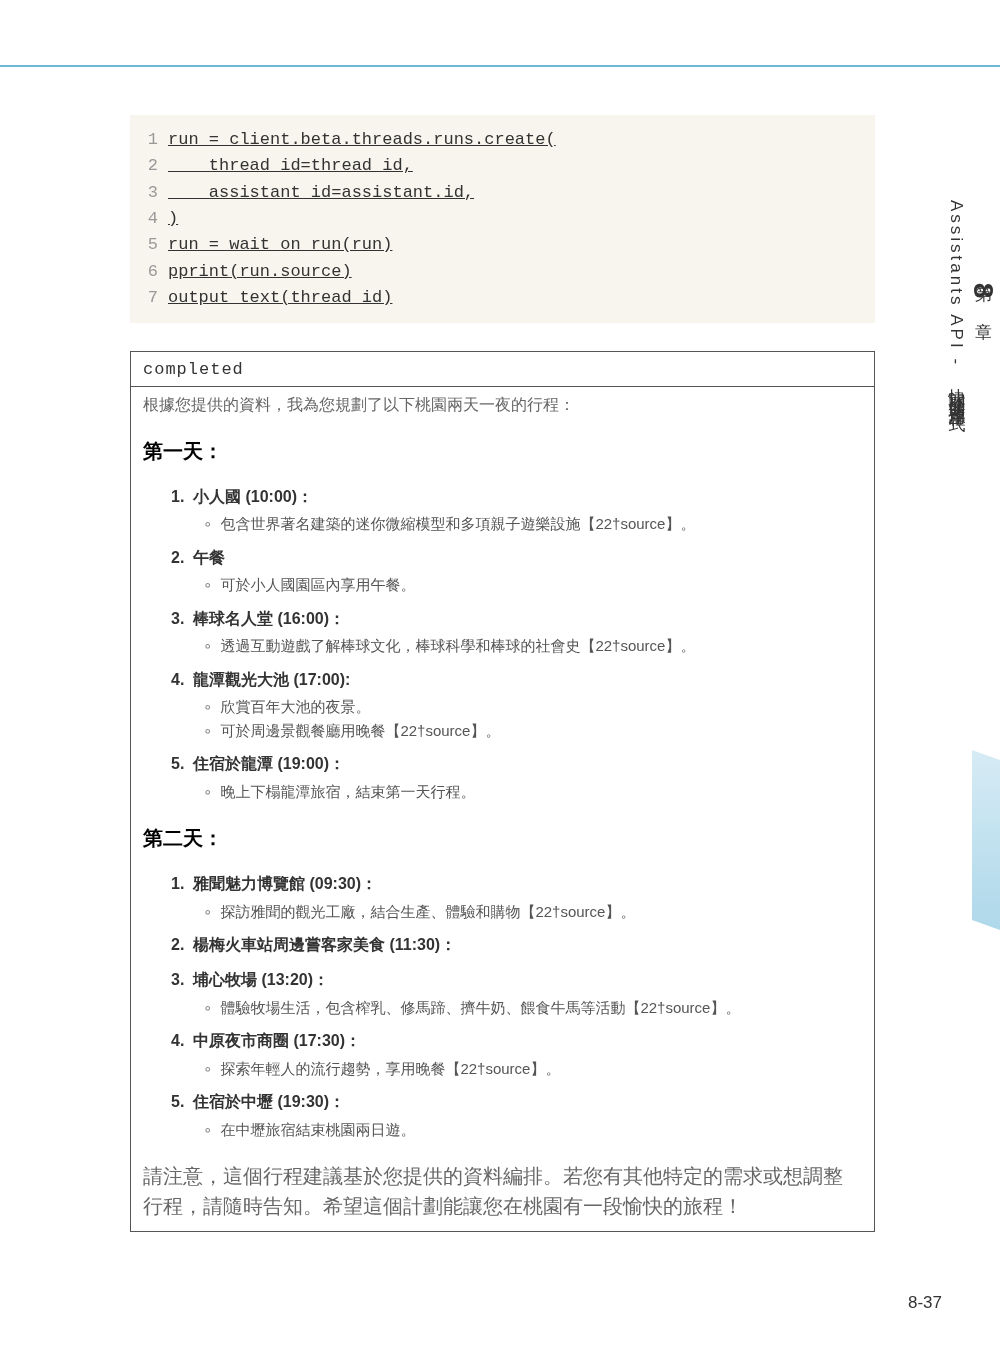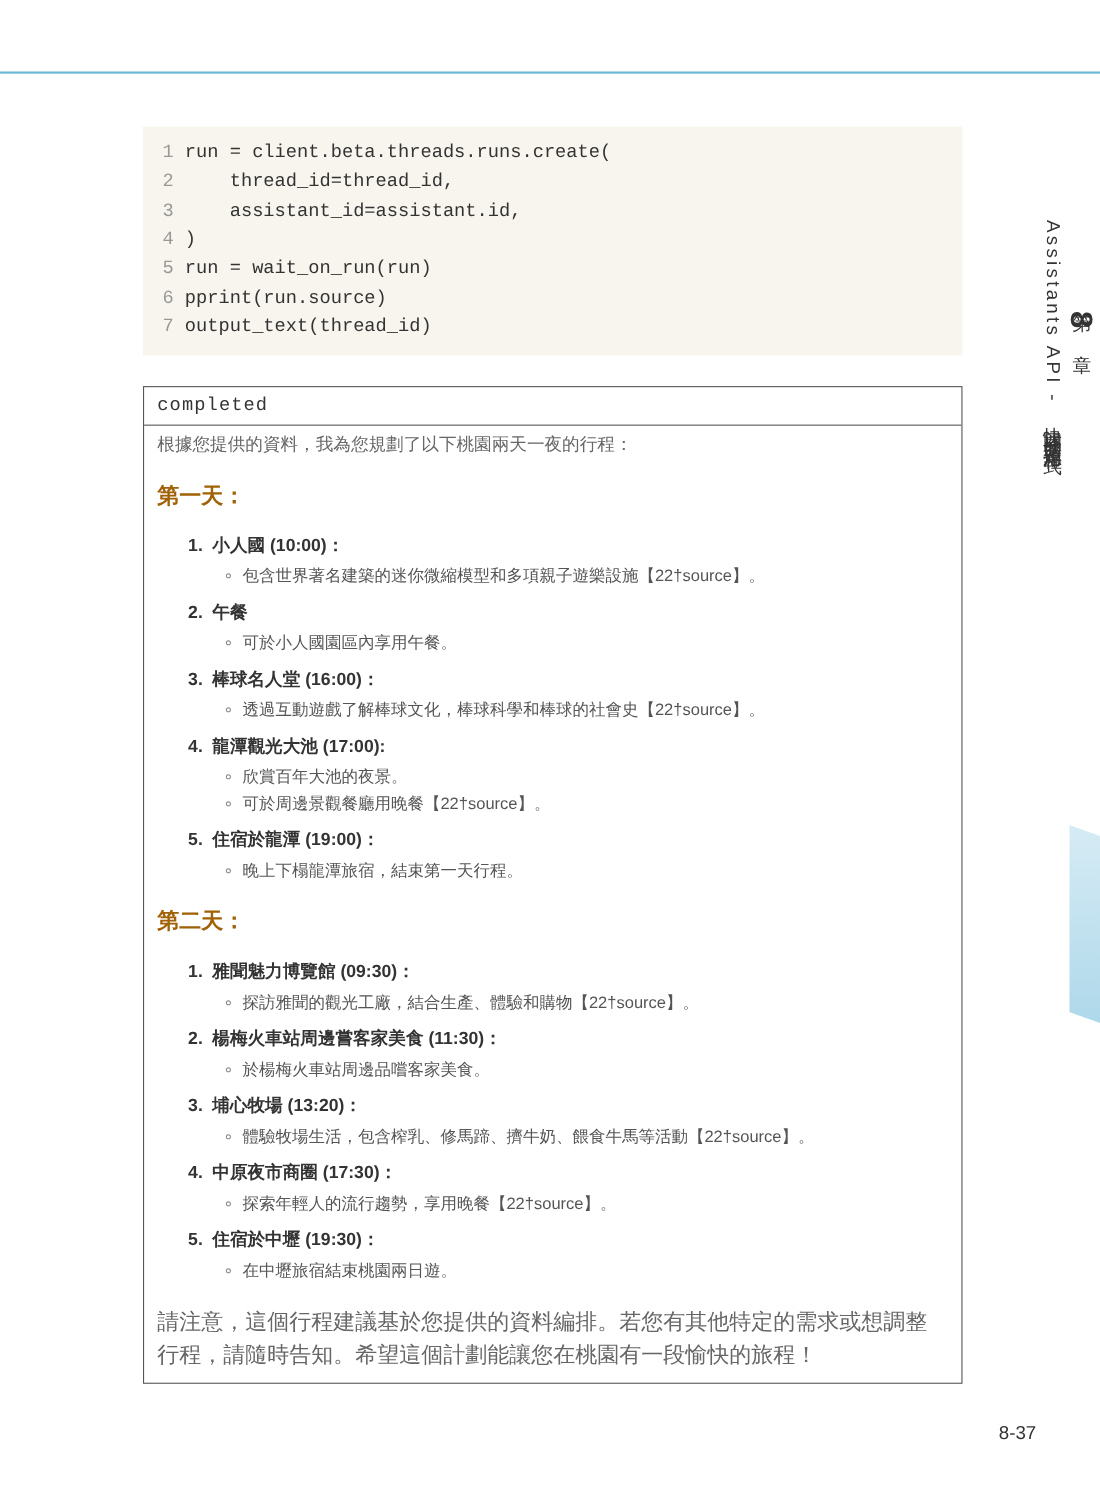--- a/index.html
+++ b/index.html
@@ -60,20 +60,21 @@
       left: 130px;
       width: 745px;
     }
     .code-block {
       background: #f7f5ed;
       padding: 12px 10px;
       font-family: "Consolas", "Courier New", monospace;
       font-size: 17px;
       line-height: 1.55;
       color: #333;
+      text-decoration: underline;
     }
     .code-line {
       white-space: pre;
     }
     .lineno {
       color: #999;
       display: inline-block;
       width: 18px;
       text-align: right;
       margin-right: 10px;
@@ -100,21 +101,21 @@
       color: #333;
     }
     .output-intro {
       padding: 6px 12px 10px 12px;
       color: #666;
     }
     .day-heading {
       font-size: 20px;
       font-weight: bold;
       padding: 8px 12px;
-      color: #a16207;
+      color: #000000;
     }
     .itinerary {
       padding: 0 12px 12px 40px;
     }
     .item {
       margin-top: 10px;
     }
     .item-title {
       font-weight: bold;
       font-size: 16px;
@@ -221,23 +222,20 @@
     <div class="day-heading">第二天：</div>
     <div class="itinerary">
       <div class="item">
         <div class="item-title"><span class="num">1.</span><span>雅聞魅力博覽館 (09:30)：</span></div>
         <div class="sublist">
           <div class="subitem">探訪雅聞的觀光工廠，結合生產、體驗和購物【22†source】。</div>
         </div>
       </div>
       <div class="item">
         <div class="item-title"><span class="num">2.</span><span>楊梅火車站周邊嘗客家美食 (11:30)：</span></div>
-        <div class="sublist">
-          <div class="subitem">於楊梅火車站周邊品嚐客家美食。</div>
-        </div>
       </div>
       <div class="item">
         <div class="item-title"><span class="num">3.</span><span>埔心牧場 (13:20)：</span></div>
         <div class="sublist">
           <div class="subitem">體驗牧場生活，包含榨乳、修馬蹄、擠牛奶、餵食牛馬等活動【22†source】。</div>
         </div>
       </div>
       <div class="item">
         <div class="item-title"><span class="num">4.</span><span>中原夜市商圈 (17:30)：</span></div>
         <div class="sublist">

